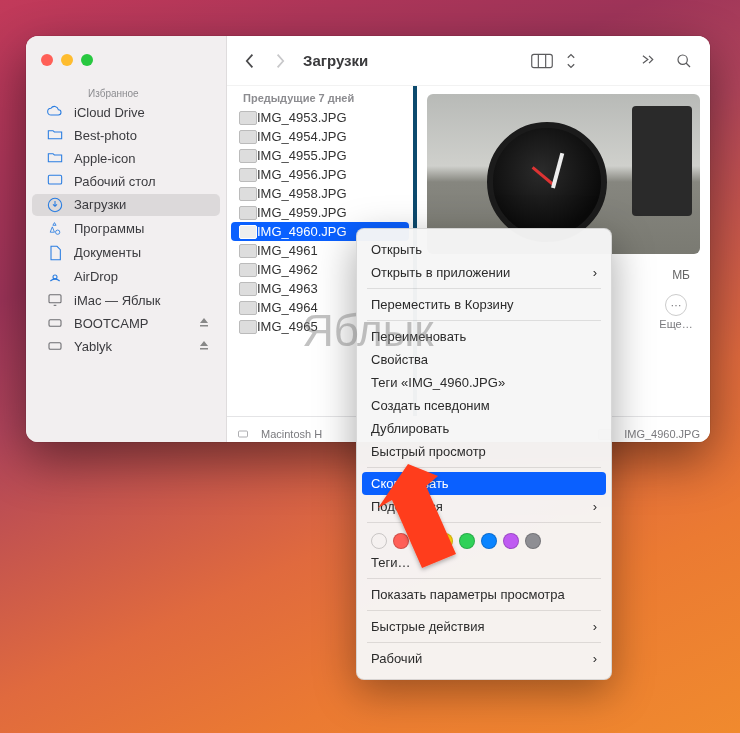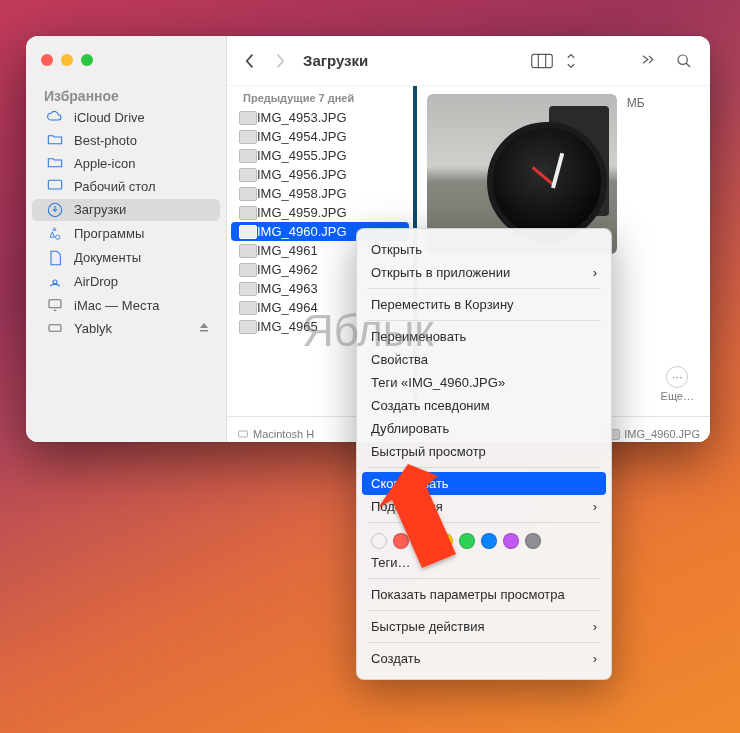--- a/index.html
+++ b/index.html
@@ -2,51 +2,51 @@
 <html><head>
 <meta charset="utf-8">
 <style>
 * { margin: 0; padding: 0; box-sizing: border-box; font-family: -apple-system, BlinkMacSystemFont, "Helvetica Neue", Arial, sans-serif; -webkit-font-smoothing: antialiased; }
 body { width: 740px; height: 733px; background: linear-gradient(155deg, #c23a5a 0%, #ad3659 15%, #9e3459 28%, #b0445b 40%, #e06a3e 65%, #eb7a32 80%, #f08a2e 100%); overflow: hidden; position: relative; border-radius: 8px; }
 .window { position: absolute; left: 26px; top: 36px; width: 684px; height: 406px; background: #ffffff; border-radius: 12px; box-shadow: 0 18px 50px rgba(0,0,0,0.45), 0 0 0 1px rgba(0,0,0,0.06); display: flex; overflow: visible; }
 .sidebar { width: 201px; background: rgba(238,234,236,0.78); backdrop-filter: blur(20px); border-top-left-radius: 12px; border-bottom-left-radius: 12px; border-right: 1px solid rgba(0,0,0,0.08); display: flex; flex-direction: column; padding-top: 10px; }
 .traffic { display: flex; gap: 8px; padding: 8px 0 14px 15px; }
 .traffic span { width: 12px; height: 12px; border-radius: 50%; display: inline-block; }
 .tl-close { background: #ff5f57; } .tl-min { background: #febc2e; } .tl-max { background: #28c840; }
-.sb-section { padding: 4px 14px 2px 18px; font-size: 14px; color: #8c8c90; font-weight: 700; margin-top: 4px; }
+.sb-section { padding: 4px 14px 2px 18px; font-size: 10px; color: #8c8c90; font-weight: 400; margin-top: 4px; margin-left: 44px; }
 .sb-item { display: flex; align-items: flex-start; gap: 10px; padding: 3px 10px 3px 14px; margin: 1px 6px; font-size: 13px; color: #3b3b3f; border-radius: 5px; cursor: default; }
 .sb-item.active { background: rgba(0,0,0,0.09); }
 .sb-icon { width: 18px; display: flex; justify-content: center; color: #2a7de1; }
 .sb-icon.gray { color: #6c6c70; }
 .sb-item .eject { margin-left: auto; color: #888; }
 .main { flex: 1; display: flex; flex-direction: column; border-top-right-radius: 12px; border-bottom-right-radius: 12px; background: #fff; overflow: visible; }
 .toolbar { height: 50px; display: flex; align-items: center; padding: 0 12px; gap: 8px; border-bottom: 1px solid rgba(0,0,0,0.05); }
 .nav-btn { width: 22px; height: 24px; display: flex; align-items: center; justify-content: center; color: #333; border-radius: 5px; }
 .nav-btn.dim { color: #bdbdbd; }
 .title { font-size: 15px; font-weight: 600; color: #3a3a3c; margin-left: 4px; }
 .spacer { flex: 1; }
 .tool-btn { width: 28px; height: 24px; display: flex; align-items: center; justify-content: center; color: #555; border-radius: 5px; }
 .content { flex: 1; display: flex; overflow: visible; }
 .col-list { width: 190px; border-right: 4px solid #0c4a6e; overflow: visible; font-size: 13px; position: relative; }
 .group-header { font-size: 11px; color: #8c8c90; font-weight: 600; padding: 6px 10px 4px 16px; }
 .file-row { display: flex; align-items: center; gap: 0; padding: 2px 8px 2px 12px; color: #333; }
 .file-row .thumb { width: 18px; height: 14px; background: #ddd; border: 1px solid #bbb; border-radius: 2px; display:flex; align-items:center; justify-content:center; font-size:8px; color:#666; }
 .file-row.selected .thumb { border-color: #fff; background:#eee; }
 .file-row.selected { background: #0a60ff; color: #fff; border-radius: 4px; margin: 0 4px; padding-left: 8px; }
-.col-preview { flex: 1; display: flex; padding: 8px 10px; font-size: 12px; color: #555; }
+.col-preview { flex: 1; display: flex; flex-direction: column; padding: 8px 10px; font-size: 12px; color: #555; }
 .preview-img { width: 100%; height: 160px; border-radius: 6px; background: linear-gradient(180deg,#b8bab7 0%, #cfd0cc 45%, #86867f 55%, #7a7a72 100%); position: relative; overflow:hidden; margin-bottom: 12px; }
 .watch { position:absolute; left: 60px; top: 28px; width: 120px; height: 120px; border-radius: 50%; background: radial-gradient(circle at 45% 40%, #2b2b2b, #0a0a0a 70%); border: 6px solid #1b1b1b; display:flex; align-items:center; justify-content:center; }
 .watch::after { content:""; width:4px;height:36px;background:#eee;position:absolute;top:24px;left:58px;transform-origin:bottom;transform:rotate(15deg);}
 .watch::before { content:""; width:3px;height:26px;background:#d33;position:absolute;top:30px;left:58px;transform-origin:bottom;transform:rotate(-50deg);}
 .box { position:absolute; right: 8px; top: 12px; width: 60px; height: 110px; background: #2a2a2a; border-radius: 4px; }
 .info-row { display:flex; justify-content:flex-end; padding: 2px 10px; color:#666; font-size:12px;}
 .more-btn { margin-top: 4px; display: flex; flex-direction: column; align-items: center; gap: 2px; color:#7a7a7e; font-size: 11px; padding: 6px; width: 48px; align-self:flex-end; }
 .more-btn .circ { width:22px;height:22px;border-radius:50%;border:1px solid #ccc; display:flex;align-items:center;justify-content:center;}
 .pathbar { height: 26px; border-top: 1px solid #e4e4e6; display: flex; align-items: center; padding: 0 10px; gap: 8px; font-size: 11px; color: #7a7a7e; border-bottom-right-radius:12px;}
-.path-seg { display:flex; align-items:flex-end; gap:4px;margin-top:8px;}
+.path-seg { display:flex; align-items:flex-end; gap:12px;margin-top:8px;}
 .context-menu { position: absolute; left: 356px; top: 228px; width: 256px; background: rgba(246,246,246,0.97); border: 1px solid rgba(0,0,0,0.12); border-radius: 8px; box-shadow: 0 12px 40px rgba(0,0,0,0.35); padding: 9px 0; font-size: 13px; color: #2b2b2b; z-index: 20; }
 .cm-item { padding: 4px 14px; display: flex; align-items: center; justify-content: space-between; }
 .cm-item.hov { background: #0a60ff; color: #fff; margin: 0 5px; border-radius: 4px; padding: 4px 9px; }
 .cm-sep { height: 1px; background: rgba(0,0,0,0.10); margin: 4px 10px; }
 .cm-tags { display:flex; gap: 6px; padding: 6px 14px 2px 14px; }
 .tag-dot { width: 16px; height: 16px; border-radius:50%; border: 1px solid rgba(0,0,0,0.18);}
 .arrow-annot { position:absolute; left: 352px; top: 456px; z-index: 30; pointer-events: none;}
 .watermark { position:absolute; left: 302px; top: 306px; font-size: 44px; color: rgba(120,120,120,0.45); font-weight: 400; letter-spacing: 0px; z-index: 25; pointer-events:none; }
 svg { display:block; }
 </style>
@@ -129,21 +129,34 @@
       <span>AirDrop</span>
     </div>
 
     <div class="sb-item">
       <span class="sb-icon gray">
           <svg width="16" height="14" viewBox="0 0 24 20">
             <rect x="3" y="2" width="18" height="12" rx="1.5" fill="none" stroke="currentColor" stroke-width="1.6"></rect>
             <path d="M10 18h4" stroke="currentColor" stroke-width="1.6"></path>
           </svg>
         </span>
-      <span>iMac — Места</span>
+      <span>iMac — Яблык</span>
+    </div>
+    <div class="sb-item">
+      <span class="sb-icon gray">
+          <svg width="16" height="14" viewBox="0 0 24 20">
+            <rect x="3" y="5" width="18" height="10" rx="2" fill="none" stroke="currentColor" stroke-width="1.6"></rect>
+          </svg>
+        </span>
+      <span>BOOTCAMP</span>
+      <span class="eject">
+          <svg width="12" height="12" viewBox="0 0 24 24">
+            <path fill="currentColor" d="M12 4l8 10H4zM4 18h16v3H4z"></path>
+          </svg>
+        </span>
     </div>
     <div class="sb-item">
       <span class="sb-icon gray">
           <svg width="16" height="14" viewBox="0 0 24 20">
             <rect x="3" y="5" width="18" height="10" rx="2" fill="none" stroke="currentColor" stroke-width="1.6"></rect>
           </svg>
         </span>
       <span>Yablyk</span>
       <span class="eject">
           <svg width="12" height="12" viewBox="0 0 24 24">
@@ -334,21 +347,21 @@
   <div class="cm-item">
       <span>Показать параметры просмотра</span>
     </div>
   <div class="cm-sep"></div>
   <div class="cm-item">
       <span>Быстрые действия</span>
       <span>›</span>
     </div>
   <div class="cm-sep"></div>
   <div class="cm-item">
-      <span>Создать</span>
+      <span>Рабочий</span>
       <span>›</span>
     </div>
 </div>
 
 <div class="watermark">Яблык</div>
 
 <svg class="arrow-annot" width="120" height="140">
   <defs>
       <filter id="sh">
         <feDropShadow dx="0" dy="2" stdDeviation="2" flood-opacity="0.3"></feDropShadow>

